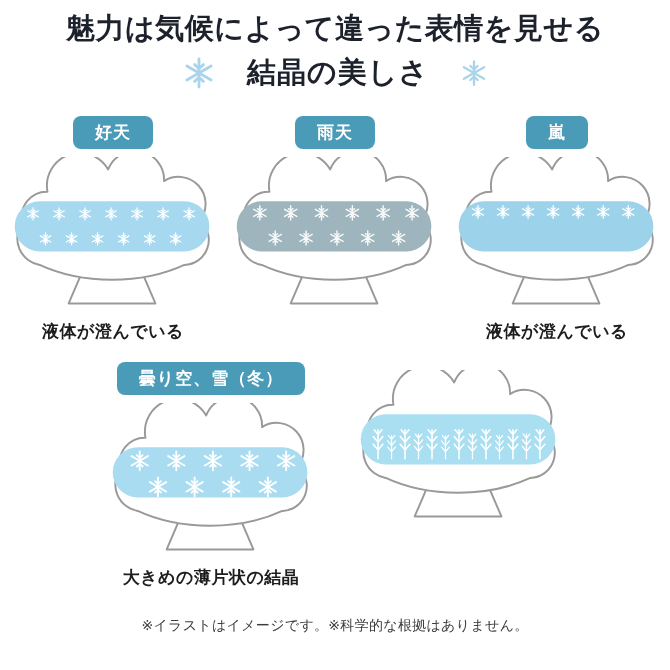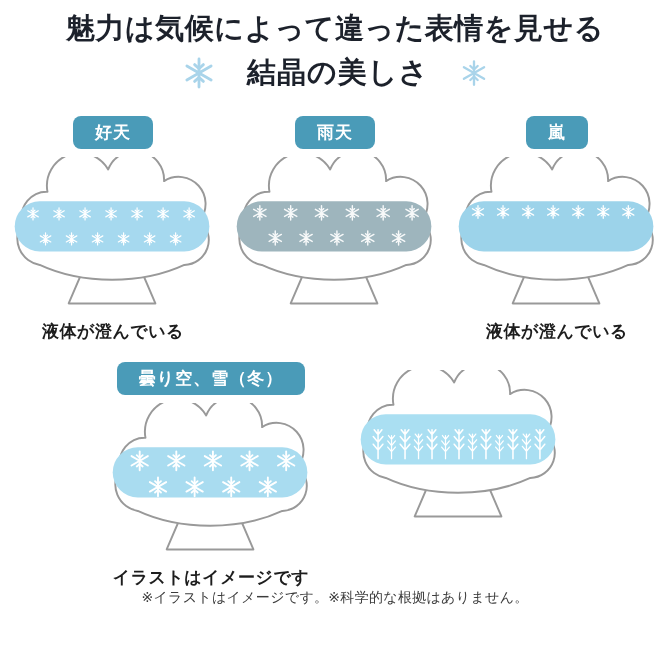--- a/index.html
+++ b/index.html
@@ -42,21 +42,21 @@
   }
   .glass{width:212px;height:159px;margin-top:8px;display:block;}
   .stand,.cloud{fill:#ffffff;stroke:var(--outline);stroke-width:2;stroke-linejoin:round;}
   .flakes{color:var(--crystal-white);}
   .panel-cloudy .flakes{opacity:.92;}
   .caption{
     margin-top:4px;font-size:17px;font-weight:700;color:var(--caption-ink);
     letter-spacing:.5px;white-space:nowrap;text-align:center;
   }
   .footer-note{
-    margin-top:0;font-size:14px;color:var(--note-ink);text-align:left;letter-spacing:.3px;
+    margin-top:28px;font-size:14px;color:var(--note-ink);text-align:left;letter-spacing:.3px;
   }
   .defs-holder{position:absolute;width:0;height:0;overflow:hidden;}
 </style>
 </head>
 <body>
 
 <svg class="defs-holder" aria-hidden="true">
   <defs>
     <g id="sf" stroke="currentColor" stroke-width="1.4" fill="none" stroke-linecap="round">
       <path d="M0,-7 L0,7 M-6.06,-3.5 L6.06,3.5 M-6.06,3.5 L6.06,-3.5"></path>
@@ -167,21 +167,21 @@
             <use href="#sf" transform="translate(74,80) scale(1.4)"></use>
             <use href="#sf" transform="translate(112,80) scale(1.4)"></use>
             <use href="#sf" transform="translate(150,80) scale(1.4)"></use>
             <use href="#sf" transform="translate(188,80) scale(1.4)"></use>
           <use href="#sf" transform="translate(55,107) scale(1.4)"></use>
             <use href="#sf" transform="translate(93,107) scale(1.4)"></use>
             <use href="#sf" transform="translate(131,107) scale(1.4)"></use>
             <use href="#sf" transform="translate(169,107) scale(1.4)"></use>
         </g>
       </svg>
-      <div class="caption">イラストはイメージです</div>
+      <div class="caption">大きめの薄片状の結晶</div>
     </section>
 
     <section class="panel panel-wind">
       <svg class="glass" viewBox="0 20 220 165">
         <use href="#stand-shape" class="stand"></use>
         <use href="#cloud-shape" class="cloud"></use>
         <rect class="liquid" x="8" y="66" width="202" height="52" rx="26" fill="#aadff2"></rect>
         <g class="flakes">
           <use href="#fern" transform="translate(26,112) scale(1)"></use>
             <use href="#fern" transform="translate(40,112) scale(0.8)"></use>

